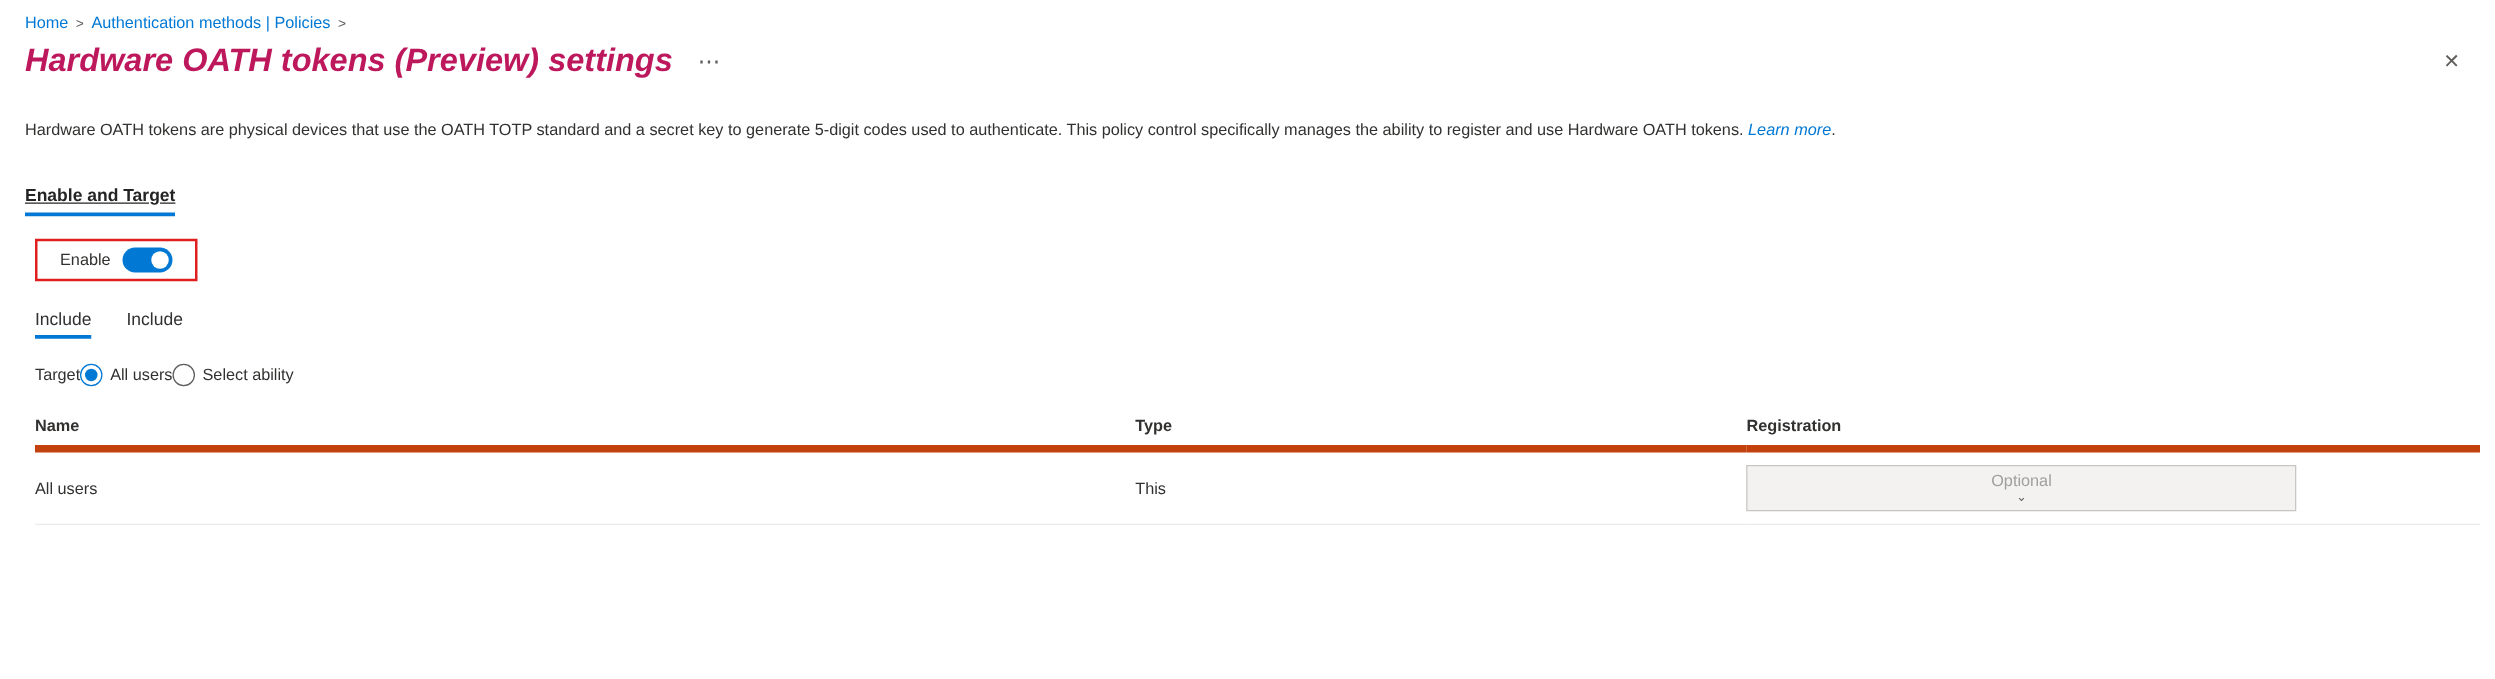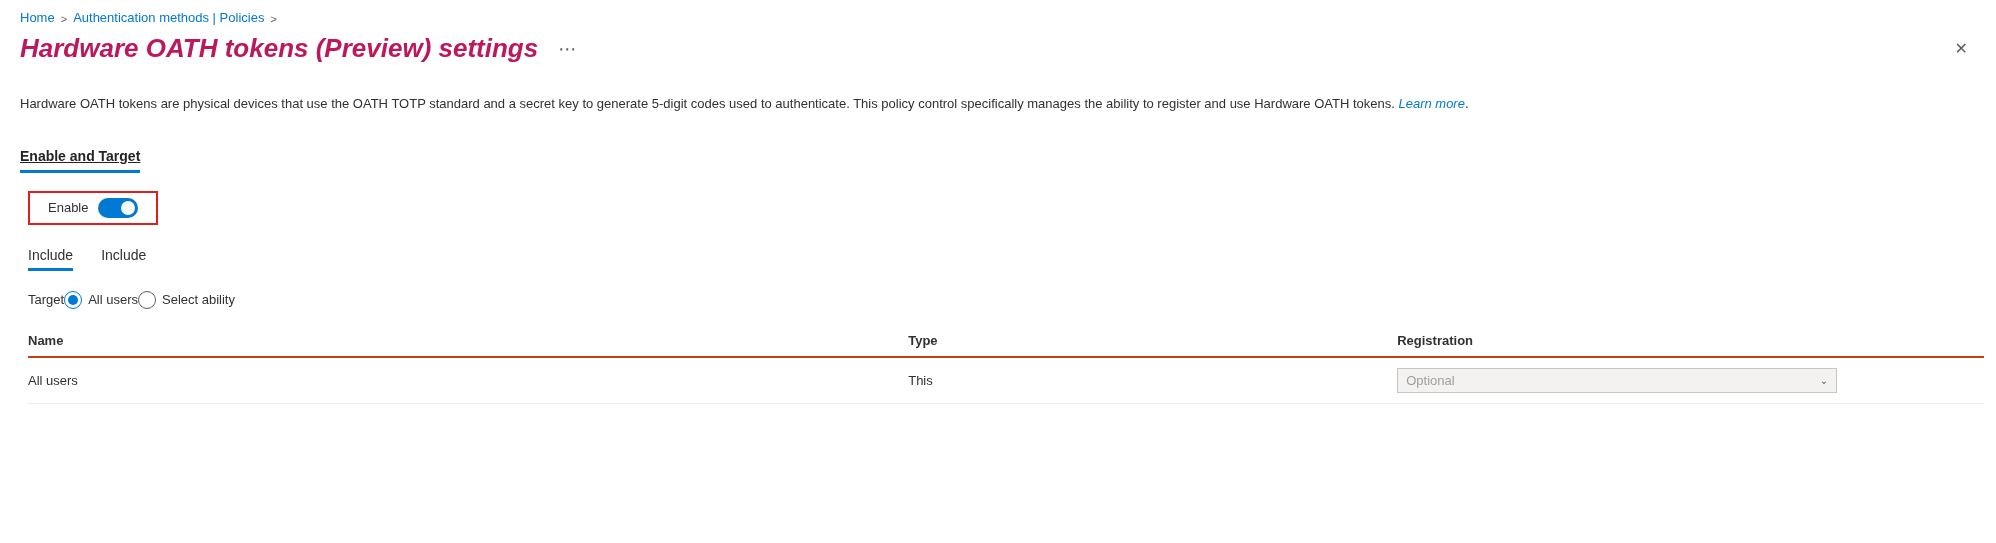--- a/index.html
+++ b/index.html
@@ -172,21 +172,21 @@
     .table {
       width: 100%;
       border-collapse: collapse;
       margin-left: 8px;
     }
     .table th {
       text-align: left;
       font-weight: 600;
       font-size: 13px;
       padding: 8px 12px 8px 0;
-      border-bottom: 2px solid #c2410c;
+      border-bottom: 6px solid #c2410c;
       margin-left: 20px;
     }
     .table td {
       padding: 10px 12px 10px 0;
       font-size: 13px;
       border-bottom: 1px solid #edebe9;
     }
     .col-name { width: 45%; }
     .col-type { width: 25%; }
     .col-reg { width: 30%; }
@@ -195,20 +195,21 @@
       max-width: 440px;
       border: 1px solid #c8c6c4;
       background: #f3f2f1;
       color: #a19f9d;
       padding: 4px 8px;
       font-size: 13px;
       display: flex;
       justify-content: space-between;
       align-items: center;
       cursor: not-allowed;
+      flex-direction: column;
     }
     .chevron {
       font-size: 10px;
       color: #605e5c;
     }
   </style>
 </head>
 <body>
 
 <div class="breadcrumb">

